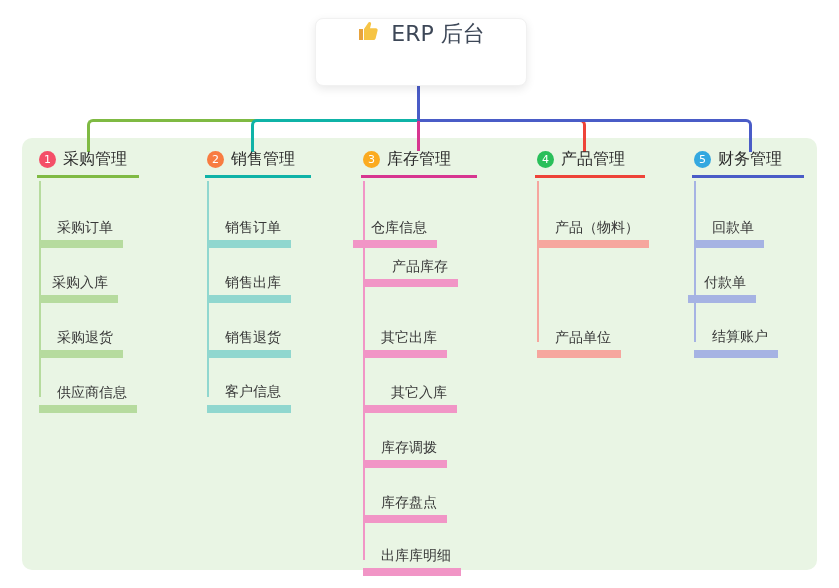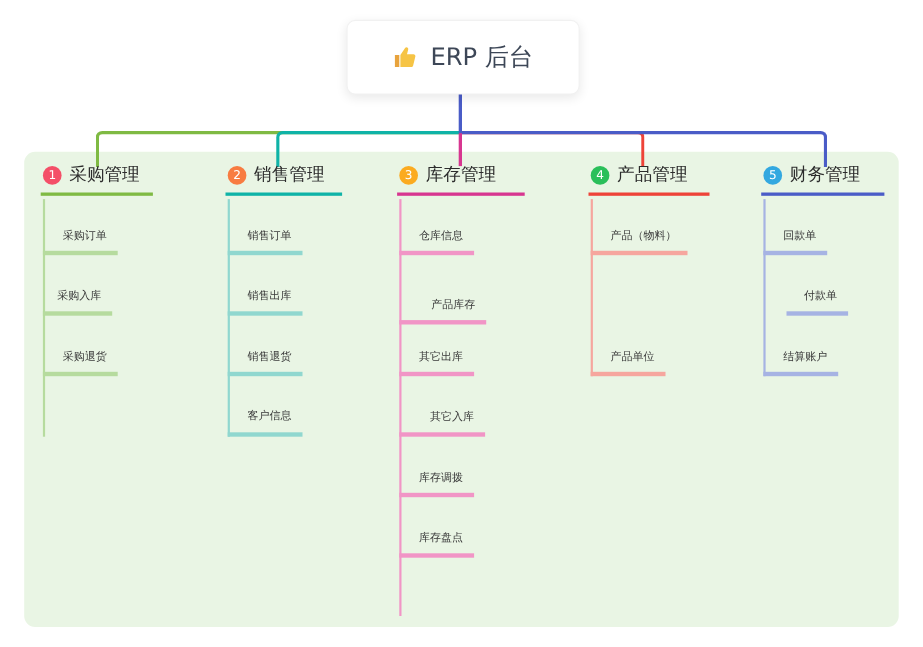--- a/index.html
+++ b/index.html
@@ -4,21 +4,21 @@
 <style>
   html,body{margin:0;padding:0;background:#ffffff;}
   body{font-family:"DejaVu Sans","Liberation Sans",sans-serif;}
   #canvas{position:relative;width:839px;height:588px;background:#ffffff;overflow:hidden;}
 
   
   .root-card{
     position:absolute;left:315px;top:18px;width:210px;height:66px;
     background:#ffffff;border:1px solid #f1f1f1;border-radius:8px;
     box-shadow:0 3px 10px rgba(0,0,0,0.09);
-    display:flex;align-items:center;justify-content:center;gap:10px;
+    display:flex;align-items:flex-start;justify-content:center;gap:10px;
     font-size:22px;color:#3d4757;z-index:5;
   }
   .root-card .ticon{width:24px;height:24px;display:inline-block;}
 
   
   .panel{
     position:absolute;left:22px;top:138px;width:795px;height:432px;
     background:#e9f5e4;border-radius:10px;z-index:0;
   }
 
@@ -34,23 +34,24 @@
     padding:0 12px 6px 2px;border-bottom:3px solid #000;
     font-size:16px;color:#2c2c2c;white-space:nowrap;z-index:2;
     box-sizing:border-box;height:29px;
   }
   .badge{
     width:17px;height:17px;border-radius:50%;flex:0 0 17px;
     color:#ffffff;font-size:11px;line-height:17px;text-align:center;
   }
   .vline{position:absolute;width:2px;z-index:1;}
   .child-node{
-    position:absolute;white-space:nowrap;font-size:10px;color:#383838;
-    line-height:20px;padding:0 10px 3px 18px;border-bottom:4px solid #d946ef;
+    position:absolute;white-space:nowrap;font-size:14px;color:#383838;
+    line-height:20px;padding:0 10px 3px 18px;border-bottom:8px solid #d946ef;
     z-index:2;
+    margin-top:12px;
   }
 </style>
 </head>
 <body>
 
 <div id="canvas">
 
   <div class="panel"></div>
 
   <div class="elbow tl" id="elbow-0" style="left: 87px; top: 119px; width: 333px; height: 33px; border-top: 3px solid rgb(127, 186, 67); border-left: 3px solid rgb(127, 186, 67); border-right-color: rgb(127, 186, 67); border-bottom-color: rgb(127, 186, 67);"></div>
@@ -71,48 +72,50 @@
   </div>
 
 <div class="branch-header" style="left: 37px; top: 149px; min-width: 99px; border-bottom-color: rgb(127, 186, 67);">
       <span class="badge" style="background: rgb(244, 79, 104);">1</span>
       <span>采购管理</span>
     </div>
     <div class="vline" style="left: 39px; top: 181px; height: 216px; background: rgb(182, 219, 158);"></div>
     <div class="child-node" style="left: 39px; top: 205px; border-bottom-color: rgb(182, 219, 158);">采购订单</div>
     <div class="child-node" style="left: 39px; top: 260px; border-bottom-color: rgb(182, 219, 158); padding-left: 13px;">采购入库</div>
     <div class="child-node" style="left: 39px; top: 315px; border-bottom-color: rgb(182, 219, 158);">采购退货</div>
+    <div class="child-node" style="left: 39px; top: 370px; border-bottom-color: rgb(182, 219, 158);">供应商信息</div>
     <div class="branch-header" style="left: 205px; top: 149px; min-width: 106px; border-bottom-color: rgb(15, 179, 167);">
       <span class="badge" style="background: rgb(248, 124, 65);">2</span>
       <span>销售管理</span>
     </div>
     <div class="vline" style="left: 207px; top: 181px; height: 216px; background: rgb(144, 215, 207);"></div>
     <div class="child-node" style="left: 207px; top: 205px; border-bottom-color: rgb(144, 215, 207);">销售订单</div>
     <div class="child-node" style="left: 207px; top: 260px; border-bottom-color: rgb(144, 215, 207);">销售出库</div>
     <div class="child-node" style="left: 207px; top: 315px; border-bottom-color: rgb(144, 215, 207);">销售退货</div>
     <div class="child-node" style="left: 207px; top: 370px; border-bottom-color: rgb(144, 215, 207); font-family: Liberation Mono, monospace;">客户信息</div>
     <div class="branch-header" style="left: 361px; top: 149px; min-width: 116px; border-bottom-color: rgb(215, 54, 144);">
       <span class="badge" style="background: rgb(251, 171, 32);">3</span>
       <span>库存管理</span>
     </div>
     <div class="vline" style="left: 363px; top: 181px; height: 379px; background: rgb(241, 149, 198);"></div>
-    <div class="child-node" style="left: 363px; top: 205px; border-bottom-color: rgb(241, 149, 198);">仓库信息</div>
-    <div class="child-node" style="left: 363px; top: 268px; border-bottom-color: rgb(241, 149, 198); padding-left: 29px;">产品库存</div>
+    <div class="child-node" style="left: 353px; top: 205px; border-bottom-color: rgb(241, 149, 198);">仓库信息</div>
+    <div class="child-node" style="left: 363px; top: 244px; border-bottom-color: rgb(241, 149, 198); padding-left: 29px;">产品库存</div>
     <div class="child-node" style="left: 363px; top: 315px; border-bottom-color: rgb(241, 149, 198);">其它出库</div>
     <div class="child-node" style="left: 363px; top: 370px; border-bottom-color: rgb(241, 149, 198); padding-left: 28px;">其它入库</div>
     <div class="child-node" style="left: 363px; top: 425px; border-bottom-color: rgb(241, 149, 198);">库存调拨</div>
     <div class="child-node" style="left: 363px; top: 480px; border-bottom-color: rgb(241, 149, 198);">库存盘点</div>
+    <div class="child-node" style="left: 363px; top: 533px; border-bottom-color: rgb(241, 149, 198);">出库库明细</div>
     <div class="branch-header" style="left: 535px; top: 149px; min-width: 110px; border-bottom-color: rgb(238, 67, 56);">
       <span class="badge" style="background: rgb(42, 191, 90);">4</span>
       <span>产品管理</span>
     </div>
     <div class="vline" style="left: 537px; top: 181px; height: 161px; background: rgb(246, 166, 158);"></div>
     <div class="child-node" style="left: 537px; top: 205px; border-bottom-color: rgb(246, 166, 158);">产品（物料）</div>
     <div class="child-node" style="left: 537px; top: 315px; border-bottom-color: rgb(246, 166, 158);">产品单位</div>
     <div class="branch-header" style="left: 692px; top: 149px; min-width: 112px; border-bottom-color: rgb(74, 92, 199);">
       <span class="badge" style="background: rgb(51, 168, 224);">5</span>
       <span>财务管理</span>
     </div>
     <div class="vline" style="left: 694px; top: 181px; height: 161px; background: rgb(166, 179, 227);"></div>
     <div class="child-node" style="left: 694px; top: 205px; border-bottom-color: rgb(166, 179, 227);">回款单</div>
-    <div class="child-node" style="left: 715px; top: 260px; border-bottom-color: rgb(166, 179, 227); padding-left: 16px;">付款单</div>
-    <div class="child-node" style="left: 694px; top: 315px; border-bottom-color: rgb(166, 179, 227);">结算账户</div>
+    <div class="child-node" style="left: 688px; top: 260px; border-bottom-color: rgb(166, 179, 227); padding-left: 16px;">付款单</div>
+    <div class="child-node" style="left: 694px; top: 315px; border-bottom-color: rgb(166, 179, 227); font-family: Liberation Mono, monospace;">结算账户</div>
   </div>
 
 </body></html>

